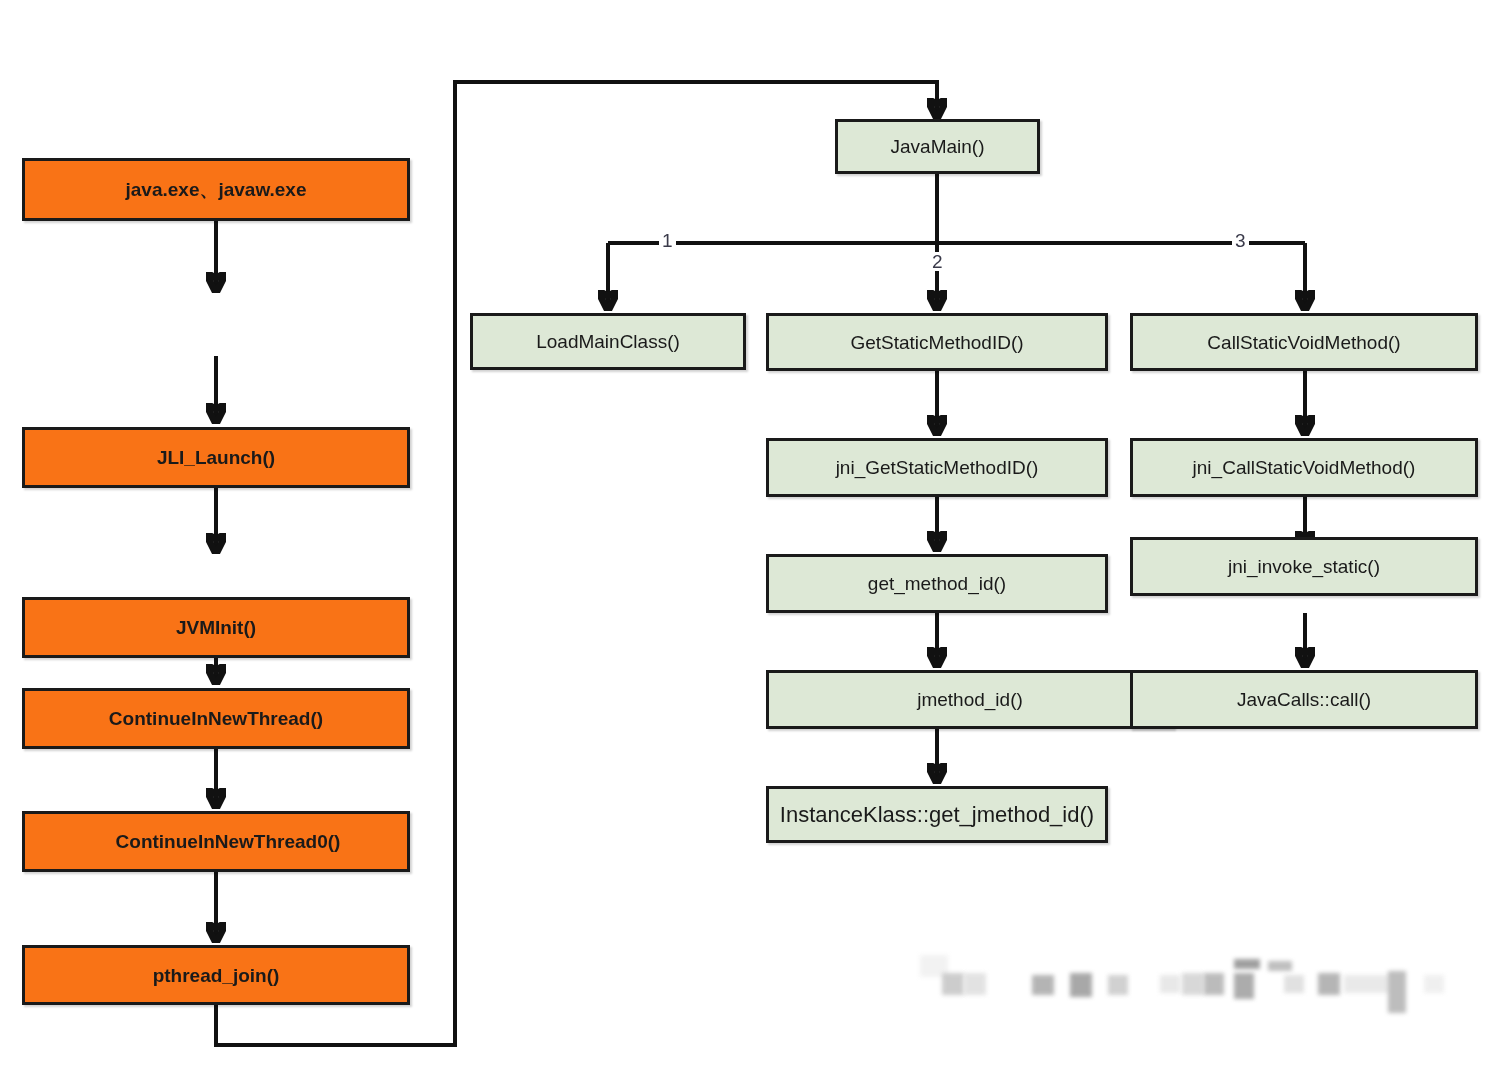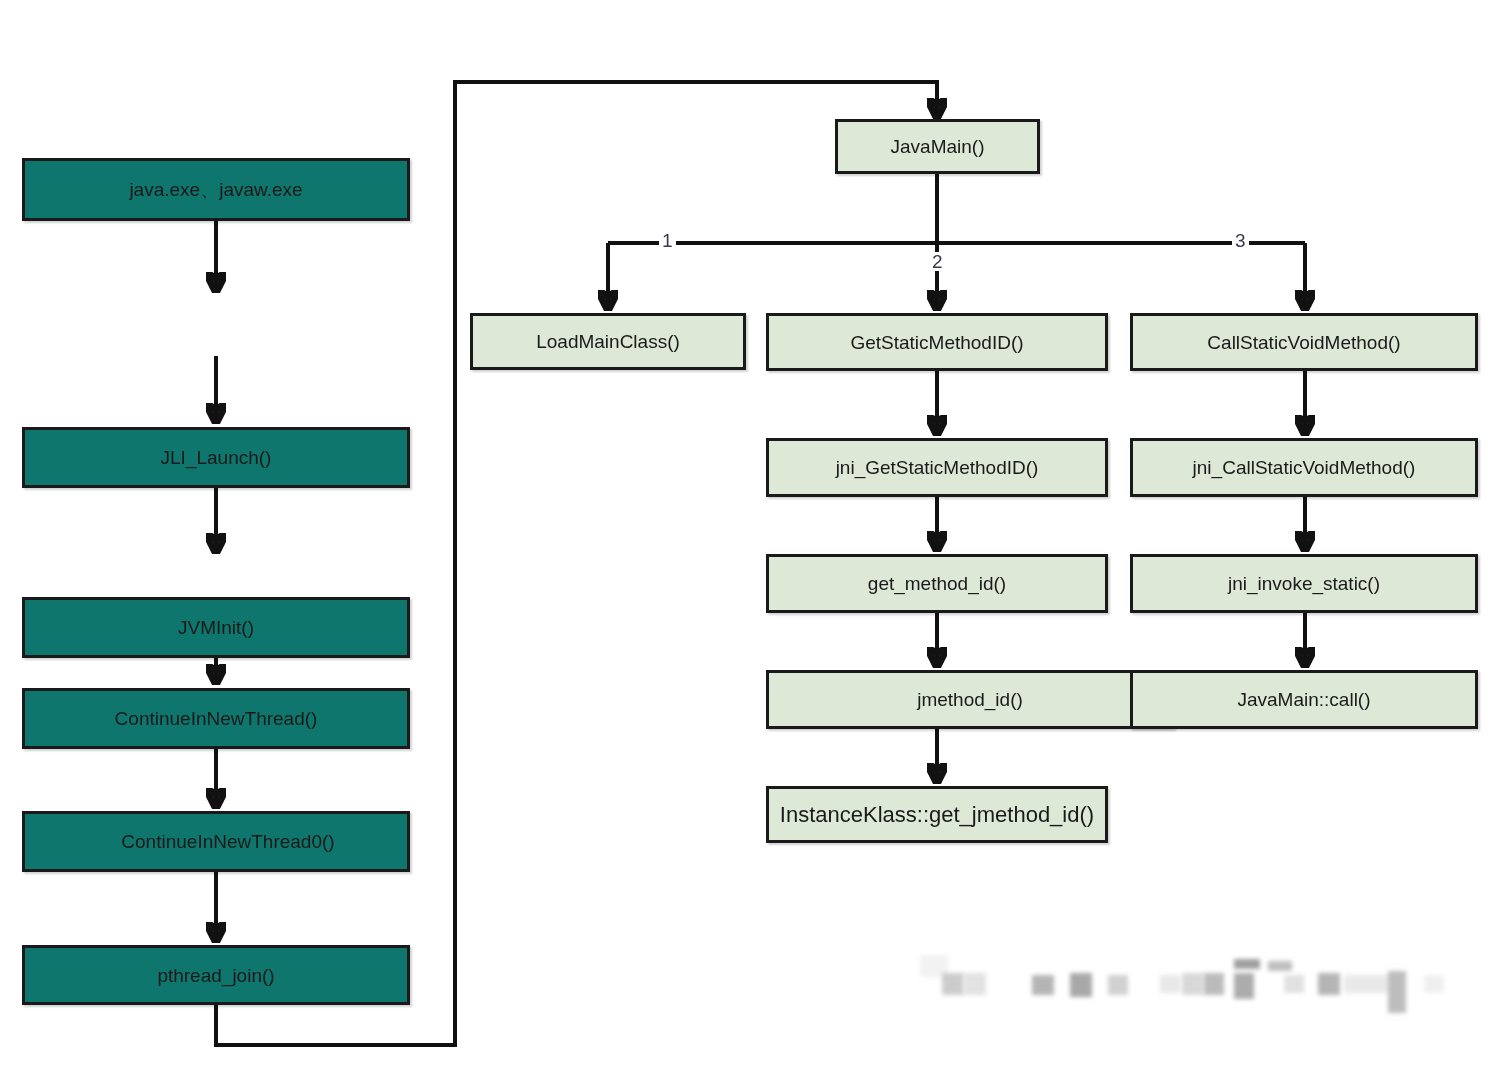--- a/index.html
+++ b/index.html
@@ -21,21 +21,21 @@
     border: 3px solid #1a1a1a;
     display: flex;
     align-items: center;
     justify-content: center;
     color: #1a1a1a;
     font-size: 19px;
     line-height: 1;
     white-space: nowrap;
     box-shadow: 2px 2px 2px rgba(0,0,0,0.18);
   }
-  .node.pink { background: #0f766e; }
+  .node.pink { background: #f97316; font-weight: bold; }
   .node.green { background: #dde8d6; }
   .node.tight { font-size: 22px; }
   .node-label { pointer-events: none; }
 
   .edge-label {
     position: absolute;
     font-size: 19px;
     color: #3a3a4a;
     background: #ffffff;
     padding: 0 3px;
@@ -167,26 +167,26 @@
   </div>
 
   <div class="node green" style="left:1130px; top:313px; width:348px; height:58px;">
     <span class="node-label">CallStaticVoidMethod()</span>
   </div>
 
   <div class="node green" style="left:1130px; top:438px; width:348px; height:59px;">
     <span class="node-label">jni_CallStaticVoidMethod()</span>
   </div>
 
-  <div class="node green" style="left:1130px; top:554px; width:348px; height:59px;">
+  <div class="node green" style="left:1130px; top:537px; width:348px; height:59px;">
     <span class="node-label">jni_invoke_static()</span>
   </div>
 
   <div class="node green" style="left:1130px; top:670px; width:348px; height:59px;">
-    <span class="node-label">JavaMain::call()</span>
+    <span class="node-label">JavaCalls::call()</span>
   </div>
 
   <div class="watermark" style="left:920px; top:955px; width:560px; height:60px;">
     <div class="wm-blk" style="left:0px;   top:0px;  width:28px; height:22px; background:#f0f0f0;"></div>
     <div class="wm-blk" style="left:22px;  top:18px; width:22px; height:22px; background:#c4c4c4;"></div>
     <div class="wm-blk" style="left:44px;  top:18px; width:22px; height:22px; background:#dedede;"></div>
     <div class="wm-blk" style="left:112px; top:20px; width:22px; height:20px; background:#a8a8a8;"></div>
     <div class="wm-blk" style="left:150px; top:18px; width:22px; height:24px; background:#9a9a9a;"></div>
     <div class="wm-blk" style="left:188px; top:20px; width:20px; height:20px; background:#c9c9c9;"></div>
     <div class="wm-blk" style="left:240px; top:20px; width:20px; height:18px; background:#e4e4e4;"></div>

